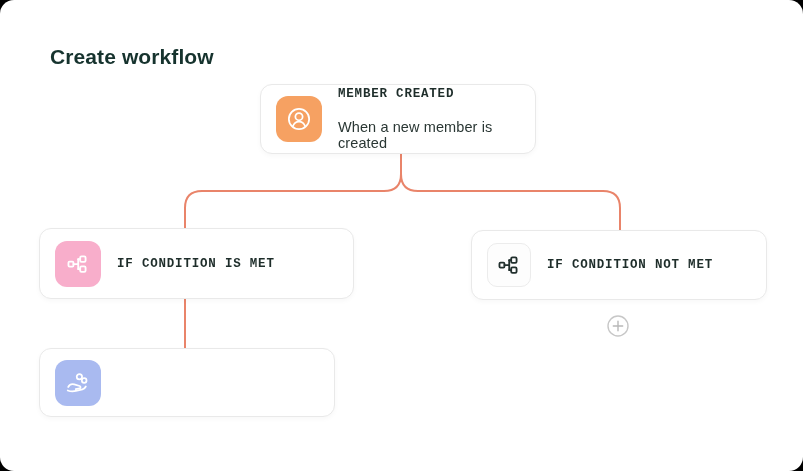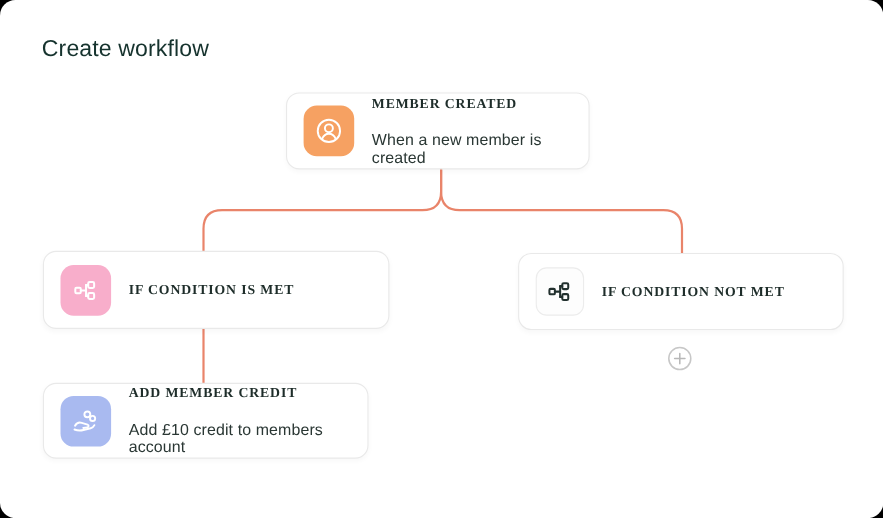--- a/index.html
+++ b/index.html
@@ -13,23 +13,23 @@
     width: 803px;
     height: 471px;
     background: #ffffff;
     border-radius: 14px;
     overflow: hidden;
   }
   .page-title {
     position: absolute;
     left: 38px;
     top: 33px;
-    margin: 0;
+    margin: 12px;
     font-size: 21px;
-    font-weight: 400;
+    font-weight: 700;
     letter-spacing: 0.1px;
     color: #16332E;
   }
   .connectors {
     position: absolute;
     left: 0;
     top: 0;
     pointer-events: none;
   }
   .connectors path {
@@ -66,21 +66,21 @@
     justify-content: center;
   }
   .icon-box.light {
     width: 42px;
     height: 42px;
     border-radius: 10px;
     border: 1px solid #ECECEC;
   }
   .texts { display: flex; flex-direction: column; }
   .card-title {
-    font-family: Liberation Serif, serif;
+    font-family: Liberation Mono, monospace;
     font-size: 12.5px;
     font-weight: 600;
     letter-spacing: 0.8px;
     color: #1E2D2A;
   }
   .card-sub {
     margin-top: 18px;
     font-size: 14.5px;
     color: #2A3734;
     letter-spacing: 0.1px;
@@ -163,24 +163,20 @@
 
   <div class="card" id="card-add-credit">
     <div class="icon-box" style="background: rgb(169, 186, 240);">
       <svg width="28" height="28" viewBox="0 0 24 24" fill="none" stroke="#ffffff" stroke-width="1.5" stroke-linecap="round" stroke-linejoin="round">
         <circle cx="13.2" cy="6.6" r="2.3"></circle>
         <circle cx="17.3" cy="9.8" r="2.0"></circle>
         <path d="M3.6 15.4c1.1-1.9 3.2-2.8 5.2-2.2l4.6 1.4c1.1.34 1 1.9-.15 2.1l-3.2.5"></path>
         <path d="M3.2 18.4c2.3.9 4.7 1 7 .4l5.6-1.4c1.3-.33 2.3-1.2 2.9-2.4"></path>
       </svg>
     </div>
-    <div class="texts">
-      <div class="card-title">ADD MEMBER CREDIT</div>
-      <div class="card-sub">Add £10 credit to members account</div>
-    </div>
   </div>
 
   <button class="plus-button">
     <svg width="24" height="24" viewBox="0 0 24 24" fill="none">
       <circle cx="12" cy="12" r="10" stroke="#C7C7C7" stroke-width="1.4"></circle>
       <path d="M12 7.3v9.4 M7.3 12h9.4" stroke="#B8B8B8" stroke-width="1.4" stroke-linecap="round"></path>
     </svg>
   </button>
 
 </div>

